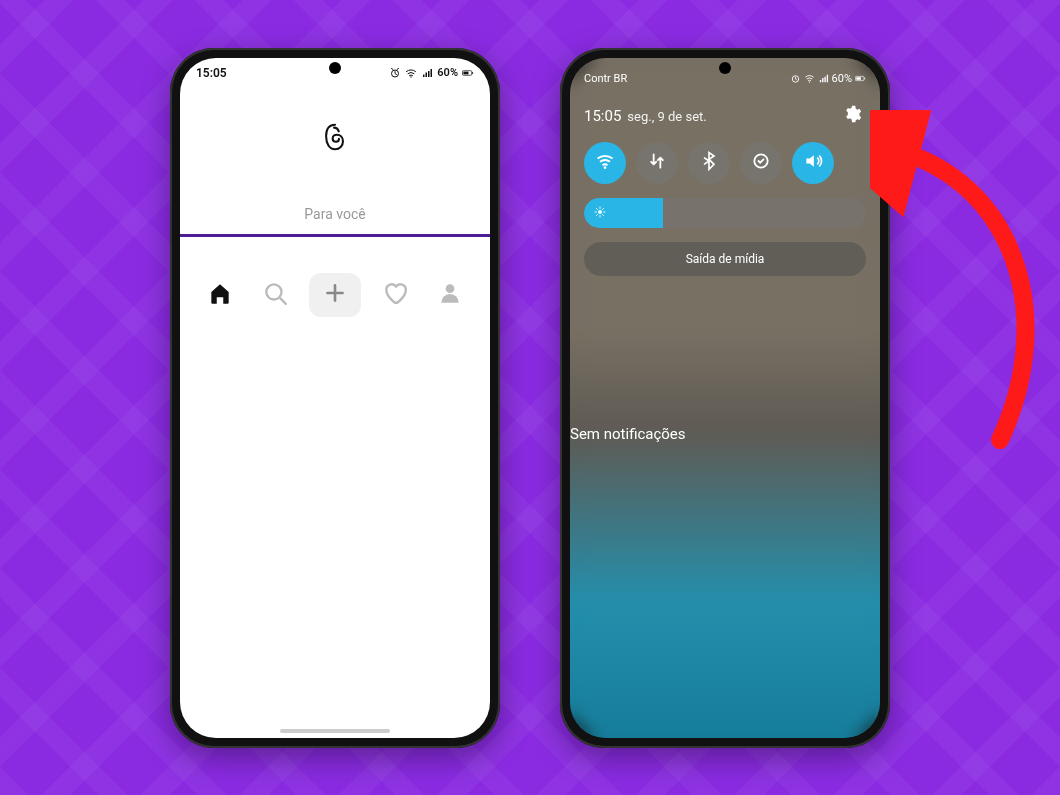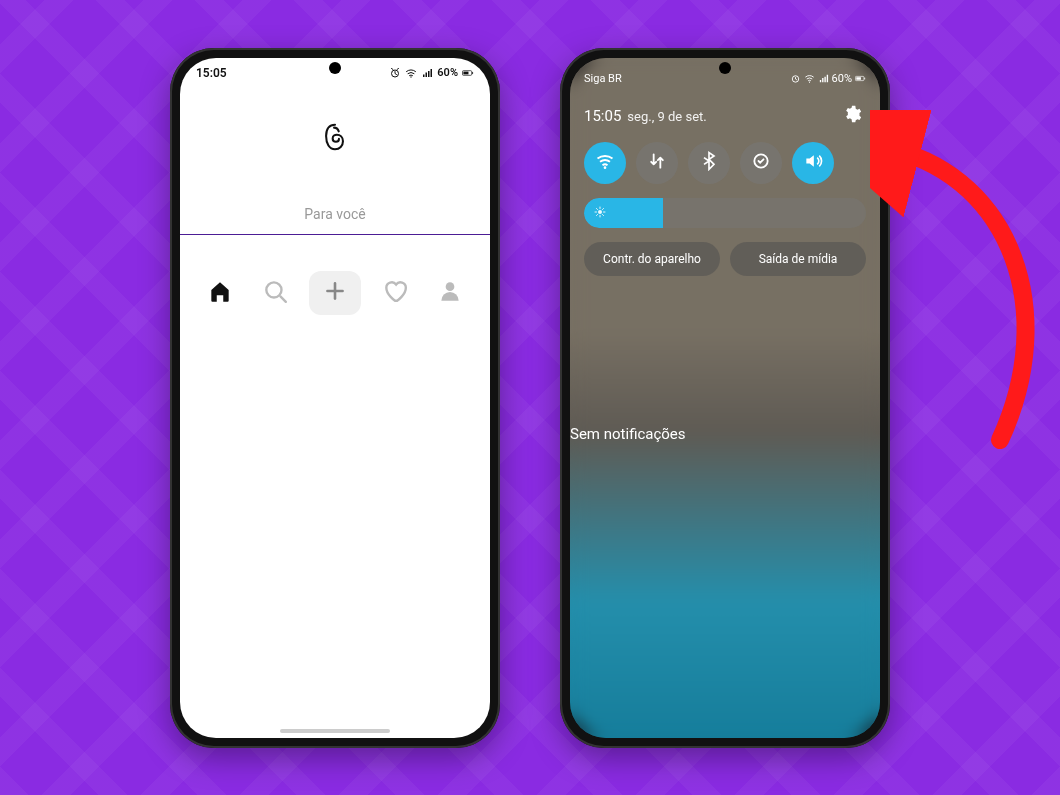--- a/index.html
+++ b/index.html
@@ -69,21 +69,21 @@
   .statusbar .right { display: flex; align-items: center; gap: 4px; font-size: 11px; }
   .statusbar .right svg { width: 12px; height: 12px; }
   .threads-header {
     display: flex;
     justify-content: center;
     padding: 6px 0 10px;
   }
   .threads-header svg { width: 30px; height: 30px; }
   .tabs {
     display: flex;
-    border-bottom: 1px solid #4c1d95;
+    border-bottom: 3px solid #4c1d95;
   }
   .tab {
     flex: 1;
     text-align: center;
     padding: 12px 0;
     font-size: 14px;
     color: #999;
     cursor: pointer;
   }
   .tab.active {
@@ -296,21 +296,21 @@
     </div>
   </div>
 
   <div class="phone">
     <div class="camera-dot"></div>
     <div class="screen screen-b">
       <div class="blur-overlay"></div>
 
       <div class="shade">
         <div class="statusbar-b">
-          <span>Siga BR</span>
+          <span>Contr BR</span>
           <span class="right">
             <svg viewBox="0 0 24 24">
                 <circle cx="12" cy="13" r="7" fill="none" stroke="#fff" stroke-width="2"></circle>
                 <path d="M12 9v4l3 2" stroke="#fff" stroke-width="2" fill="none"></path>
               </svg>
             <svg viewBox="0 0 24 24">
                 <path d="M3 9a15 15 0 0118 0M6 13a10 10 0 0112 0M9 17a5 5 0 016 0" fill="none" stroke="#fff" stroke-width="2"></path>
                 <circle cx="12" cy="20" r="1.2" fill="#fff"></circle>
               </svg>
             <svg viewBox="0 0 24 24">
@@ -380,21 +380,20 @@
                     <line x1="5" y1="5" x2="7" y2="7"></line>
                     <line x1="17" y1="17" x2="19" y2="19"></line>
                     <line x1="5" y1="19" x2="7" y2="17"></line>
                     <line x1="17" y1="7" x2="19" y2="5"></line>
                   </g>
                 </svg></span>
           </div>
         </div>
 
         <div class="chip-row">
-          <div class="chip">Contr. do aparelho</div>
           <div class="chip">Saída de mídia</div>
         </div>
       </div>
 
       <div class="no-notif">Sem notificações</div>
     </div>
   </div>
 
 </div>
 

